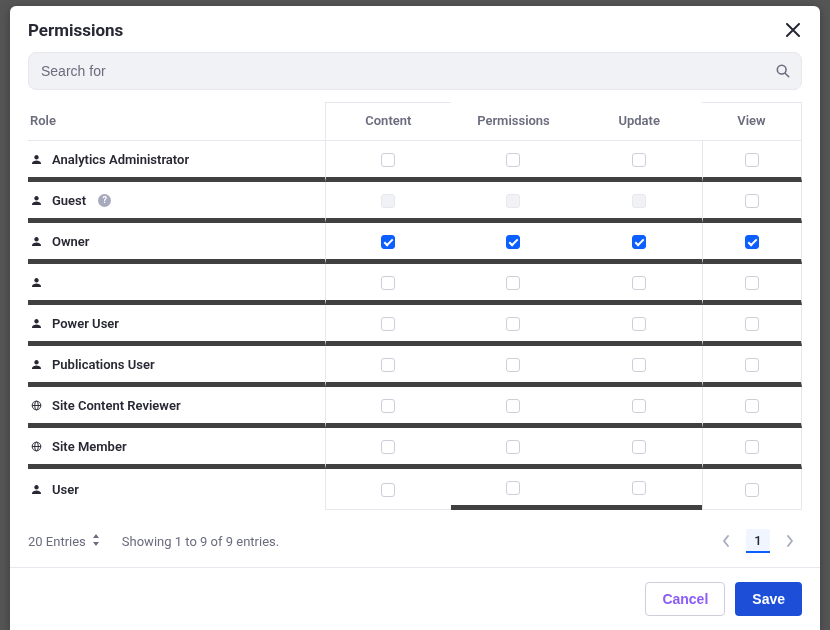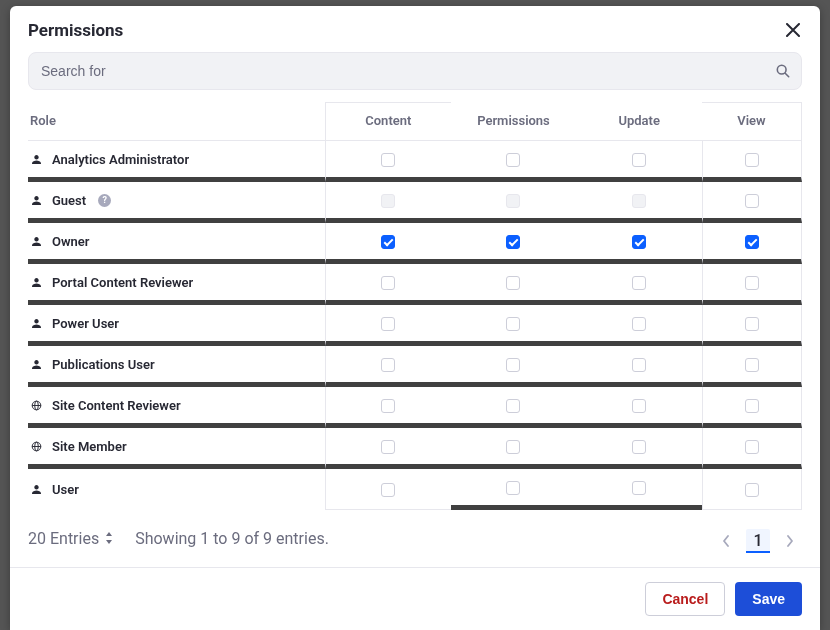--- a/index.html
+++ b/index.html
@@ -185,24 +185,24 @@
     transform: rotate(45deg);
   }
   .cb.disabled {
     background: #f1f2f5;
     border-color: #e7e7ed;
     cursor: default;
   }
 
   .footer-bar {
     display: flex;
-    align-items: flex-start;
+    align-items: center;
     justify-content: space-between;
     padding: 14px 18px;
-    font-size: 16px;
+    font-size: 13px;
     color: #6b6c7e;
     border-bottom: 1px solid #e7e7ed;
   }
   .footer-left {
     display: flex;
     align-items: center;
     gap: 22px;
   }
   .entries-select {
     display: inline-flex;
@@ -252,21 +252,21 @@
     font-weight: 600;
     cursor: pointer;
     display: inline-flex;
     align-items: center;
     justify-content: center;
     border: 1px solid transparent;
   }
   .btn-secondary {
     background: #fff;
     border-color: #cdced9;
-    color: #b91c1c;
+    color: #8b5cf6;
   }
   .btn-primary {
     background: #1d4ed8;
     color: #fff;
   }
 </style>
 </head>
 <body>
 
 <div class="modal">
@@ -360,21 +360,20 @@
             <td class="cell-bordered-last"><span class="cb checked"></span></td>
           </tr>
           <tr>
             <td class="role-cell">
               <div class="role-content">
                 <span class="role-icon">
                   <svg viewBox="0 0 16 16">
                     <path d="M8 8c1.8 0 3.2-1.5 3.2-3.3S9.8 1.3 8 1.3 4.8 2.8 4.8 4.7 6.2 8 8 8zm0 1.5c-2.6 0-6.5 1.3-6.5 4v1.2h13V13.5c0-2.7-3.9-4-6.5-4z" fill="#272833"></path>
                   </svg>
                 </span>
-                <span>Portal Content Reviewer</span>
               </div>
             </td>
             <td class="cell-bordered"><span class="cb"></span></td>
             <td><span class="cb"></span></td>
             <td><span class="cb"></span></td>
             <td class="cell-bordered-last"><span class="cb"></span></td>
           </tr>
           <tr>
             <td class="role-cell">
               <div class="role-content">

